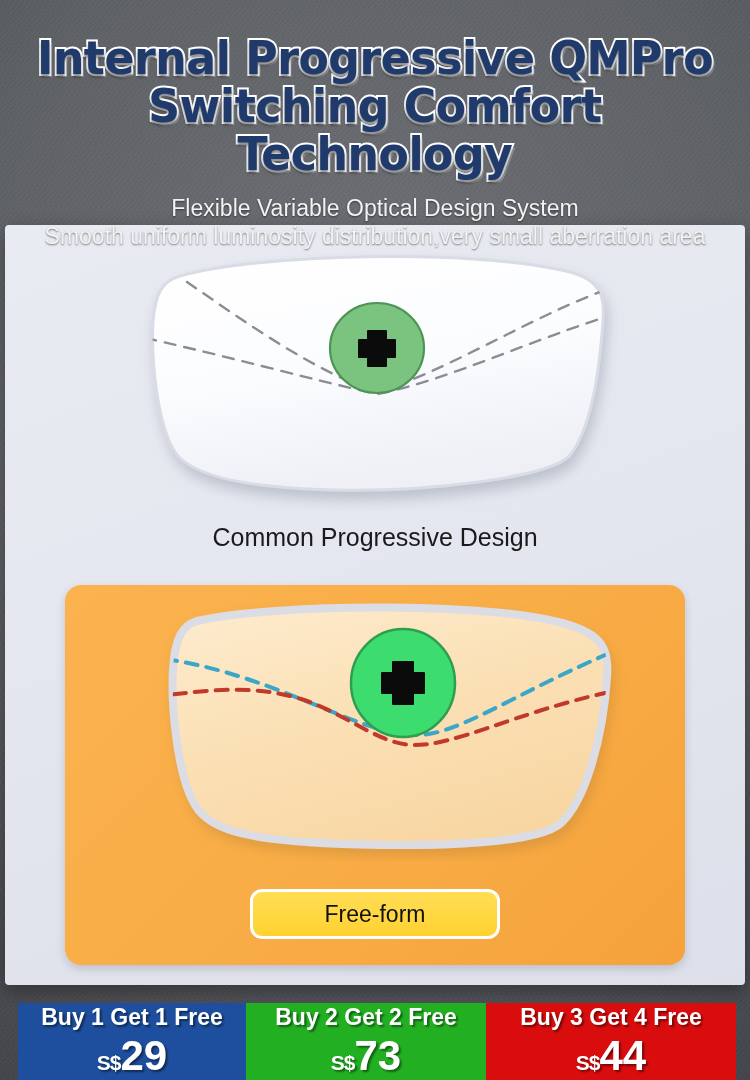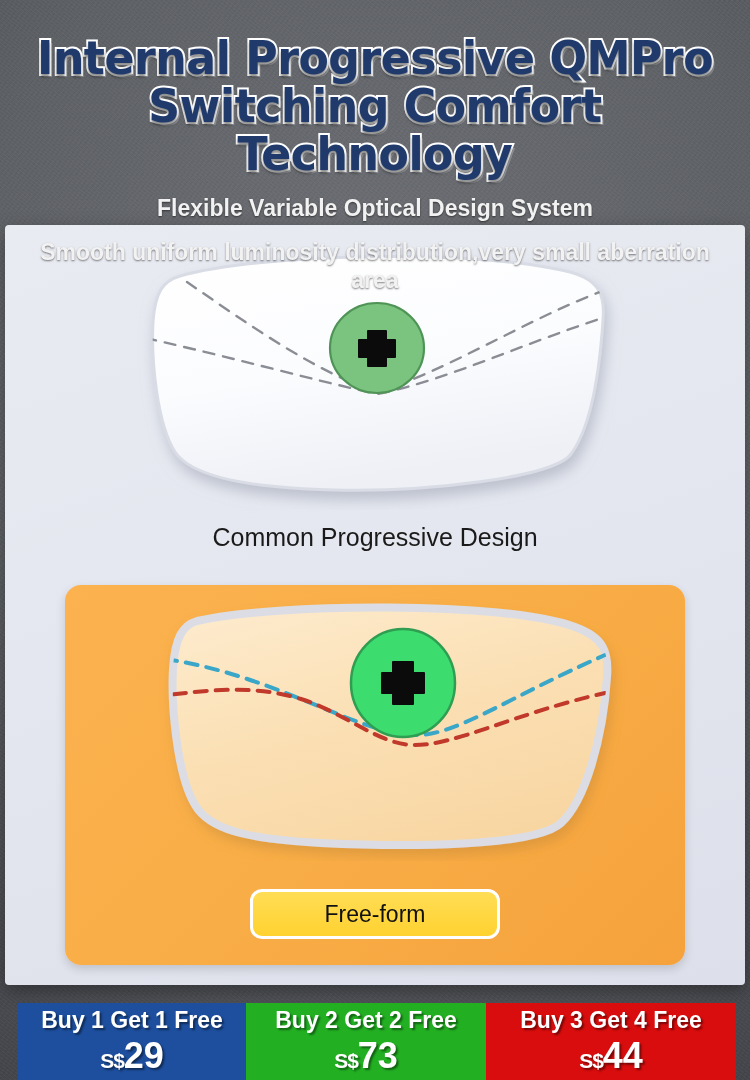--- a/index.html
+++ b/index.html
@@ -51,25 +51,25 @@
     paint-order: stroke fill;
     text-shadow:
       0 3px 3px rgba(0,0,0,0.45),
       3px 3px 0 rgba(255,255,255,0.25);
   }
   .title .line2 { display: block; }
   .subtitle-wrap {
     margin-top: 16px;
   }
   .subtitle {
-    margin: 16px;
+    margin: 0;
     color: #f2f2f2;
     font-size: 23px;
     line-height: 28px;
-    font-weight: bold;
+    font-weight: normal;
     text-shadow: 0 1px 2px rgba(0,0,0,0.5);
   }
 
   
   .card {
     position: absolute;
     left: 5px;
     top: 225px;
     width: 740px;
     height: 760px;
@@ -156,21 +156,21 @@
     font-weight: bold;
     text-shadow: 2px 2px 2px rgba(0,0,0,0.45);
     display: flex;
     align-items: baseline;
   }
   .price-cell .cur {
     font-size: 21px;
     letter-spacing: -1px;
   }
   .price-cell .num {
-    font-size: 36px;
+    font-size: 42px;
   }
   .cell-1 { width: 228px; background: #1d4f9e; }
   .cell-2 { width: 240px; background: #22b022; }
   .cell-3 { width: 250px; background: #d90d0d; }
 </style>
 </head>
 <body>
 
 <div class="page">
 

